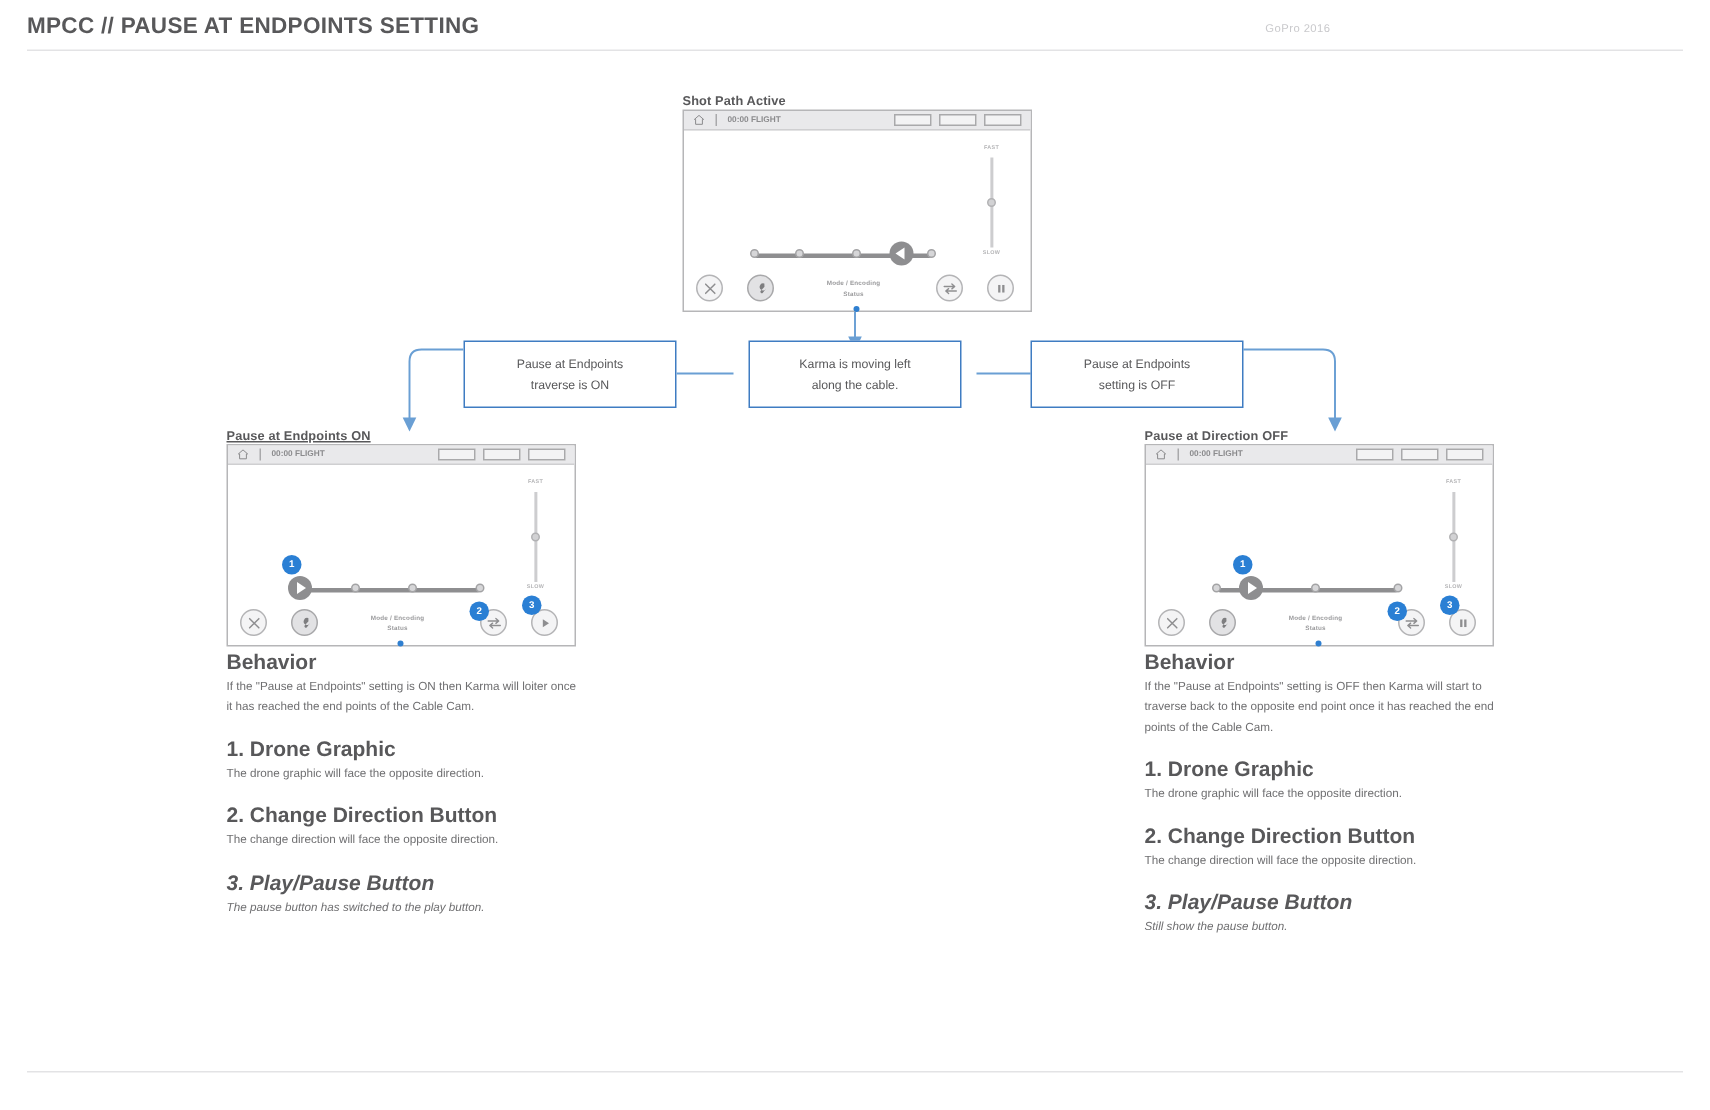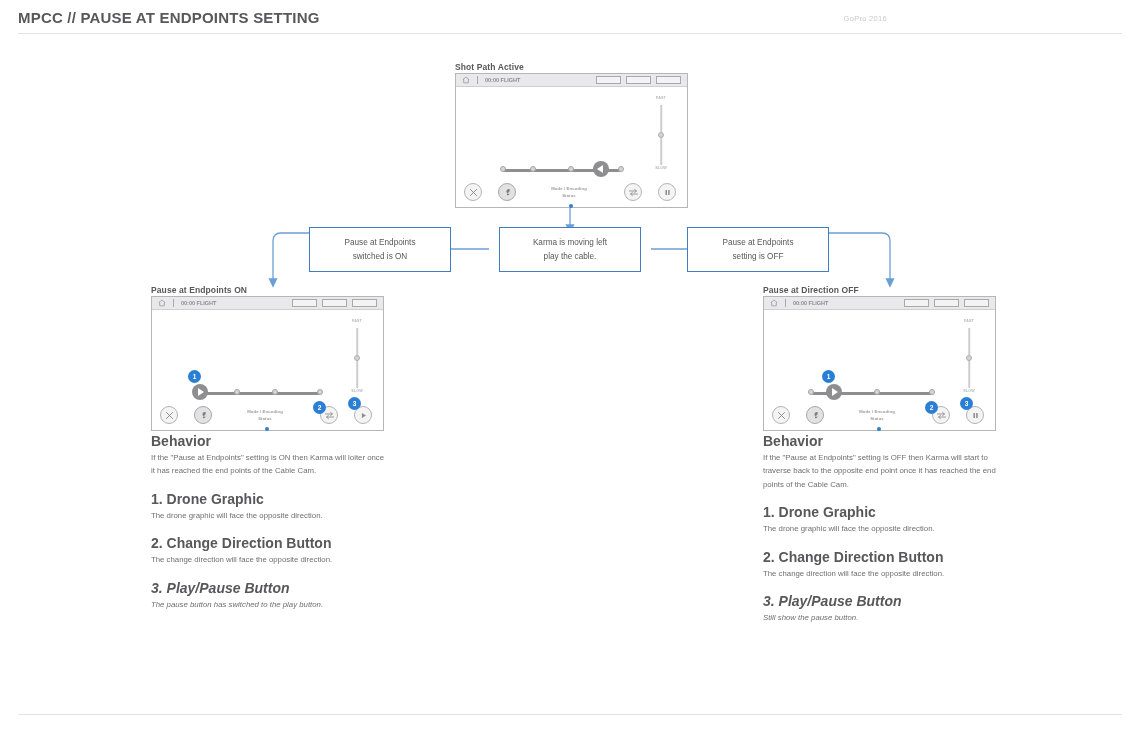--- a/index.html
+++ b/index.html
@@ -253,32 +253,32 @@
     <svg width="9" height="9" viewBox="0 0 10 10">
         <rect x="2.7" y="2.2" width="1.7" height="5.6" fill="#8e8e90"></rect>
         <rect x="5.7" y="2.2" width="1.7" height="5.6" fill="#8e8e90"></rect>
       </svg>
   </div>
   <div class="home-dot" style="left:113px; top:130px; width:4px;height:4px;"></div>
 </div>
 
 <div class="flow-box" style="left:309px; top:227px; width:142px; height:45px;">
   <div>Pause at Endpoints</div>
-  <div>switched is ON</div>
+  <div>traverse is ON</div>
 </div>
 <div class="flow-box" style="left:499px; top:227px; width:142px; height:45px;">
   <div>Karma is moving left</div>
-  <div>play the cable.</div>
+  <div>along the cable.</div>
 </div>
 <div class="flow-box" style="left:687px; top:227px; width:142px; height:45px;">
   <div>Pause at Endpoints</div>
   <div>setting is OFF</div>
 </div>
 
-<div class="device-label" style="left:151px; top:285px;">Pause at Endpoints ON</div>
+<div class="device-label" style="left:151px; top:285px;text-decoration:underline;">Pause at Endpoints ON</div>
 
 <div class="device" id="dev-left" style="left:151px; top:296px; width:233px; height:135px;">
   <div class="dev-topbar" style="height:13px; font-size:5.5px;">
     <span class="dev-home-icon">
       <svg width="8" height="8" viewBox="0 0 12 12">
           <path d="M6 1.4 L10.6 5.4 L9.4 5.4 L9.4 10.3 L2.6 10.3 L2.6 5.4 L1.4 5.4 Z" fill="none" stroke="#8b8b8d" stroke-width="1"></path>
         </svg>
     </span>
     <span class="dev-sep" style="height:8px;"></span>
     <span class="dev-flighttime">00:00 FLIGHT</span>

